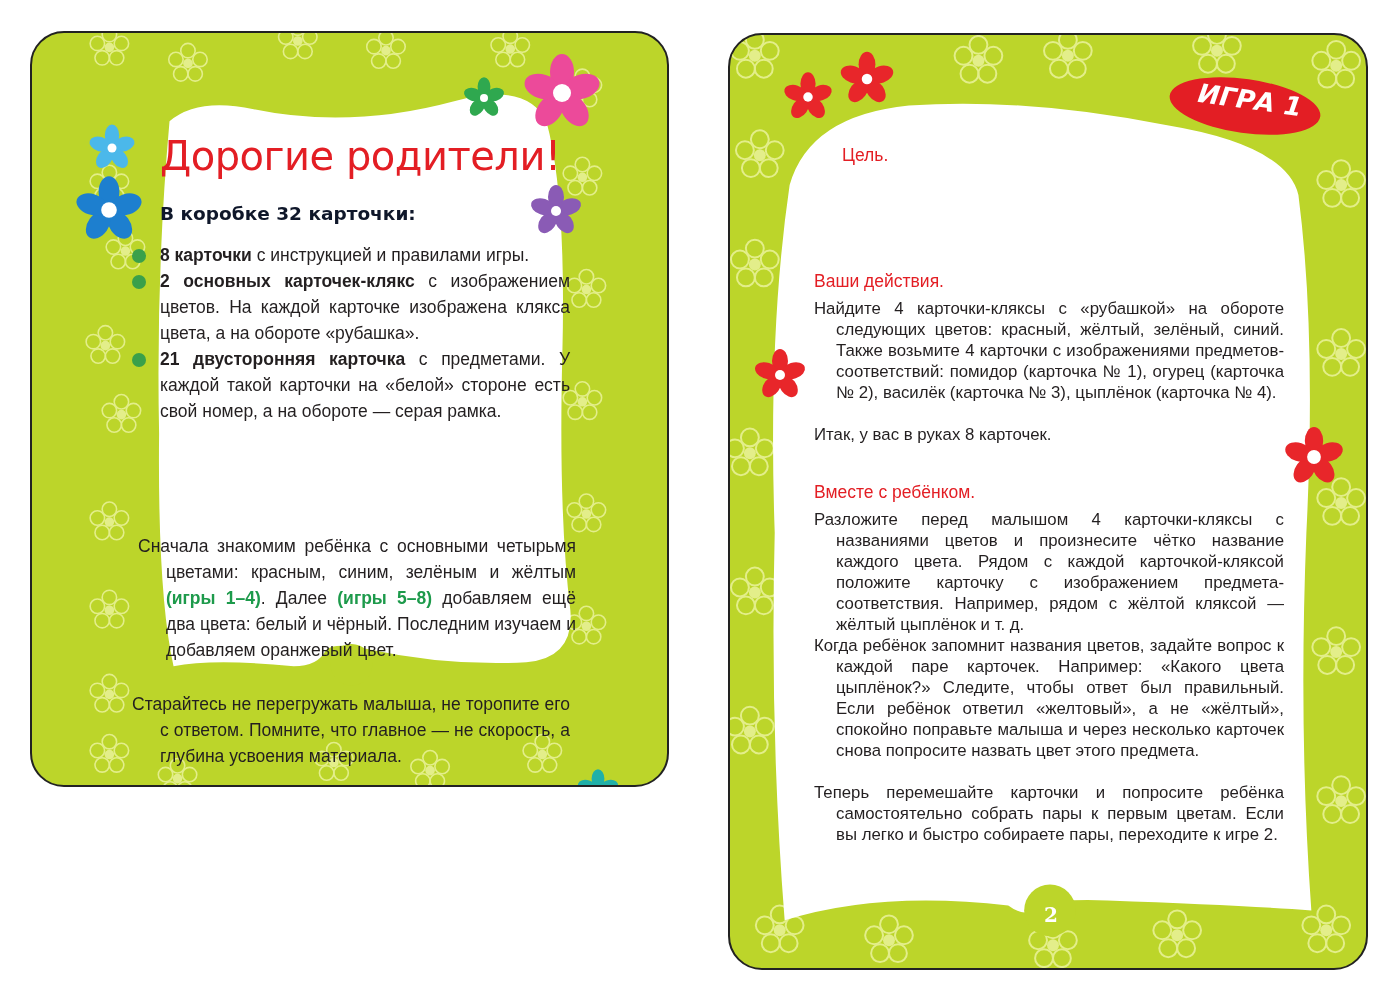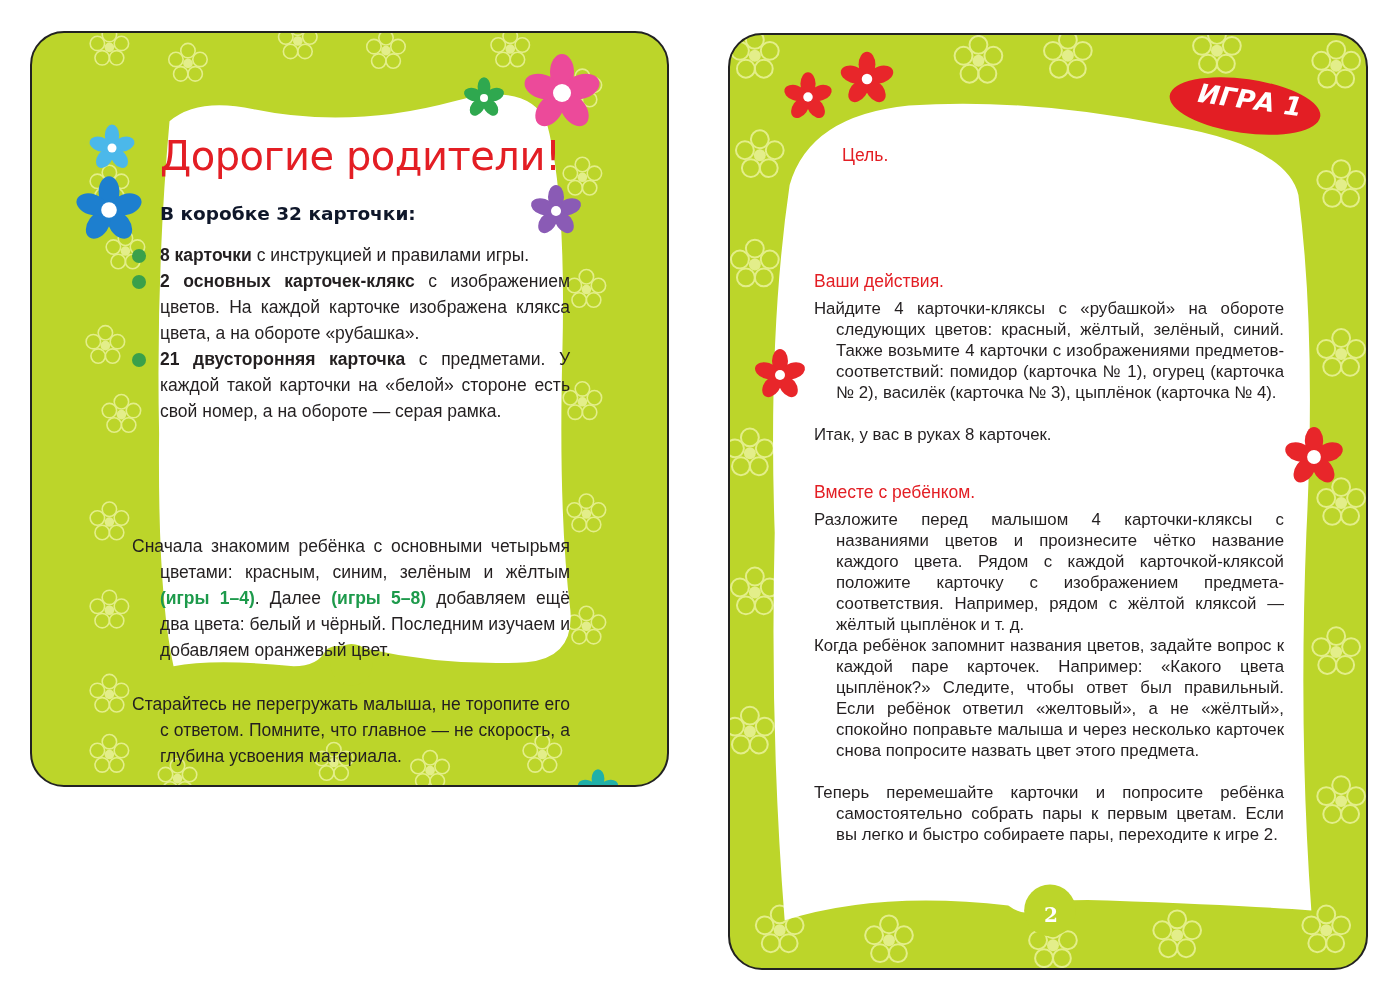--- a/index.html
+++ b/index.html
@@ -42,21 +42,21 @@
     border-radius: 50%; background: #3aa04a;
   }
   .c1-list li b { font-weight: bold; }
   .c1-para {
     position: absolute; left: 100px; width: 438px;
     font-size: 17.5px; line-height: 26px; color: #231f20;
     text-align: justify; font-family: "Liberation Sans", sans-serif;
     padding-left: 28px; text-indent: -28px;
   }
   .c1-para .green { color: #1d9a4b; font-weight: bold; }
-  #c1p1 { top: 500px; }
+  #c1p1 { top: 500px; margin-left: 6px; }
   #c1p2 { top: 658px; }
 
   .pagenum {
     position: absolute; font-family: "DejaVu Serif", serif; font-weight: bold;
     color: #ffffff; font-size: 20px;
   }
   #pn1 { left: 313px; top: 778px; }
   #pn2 { left: 314px; top: 868px; }
 
   .rules-link {

